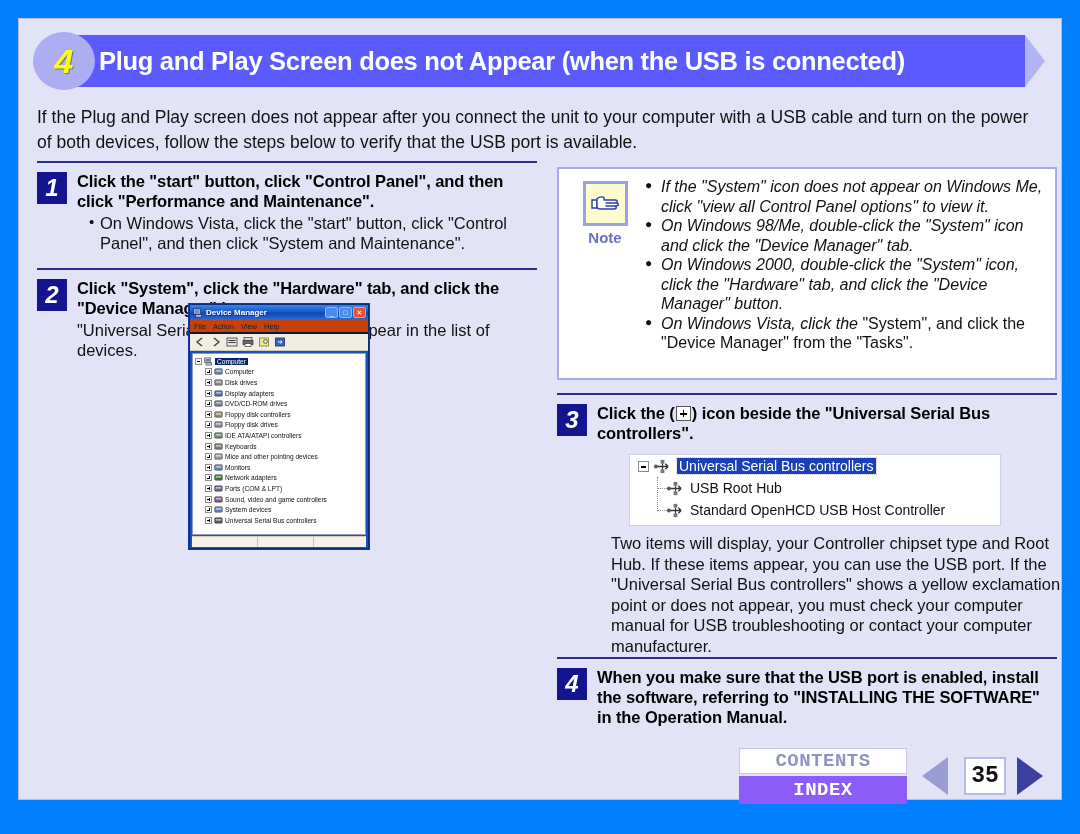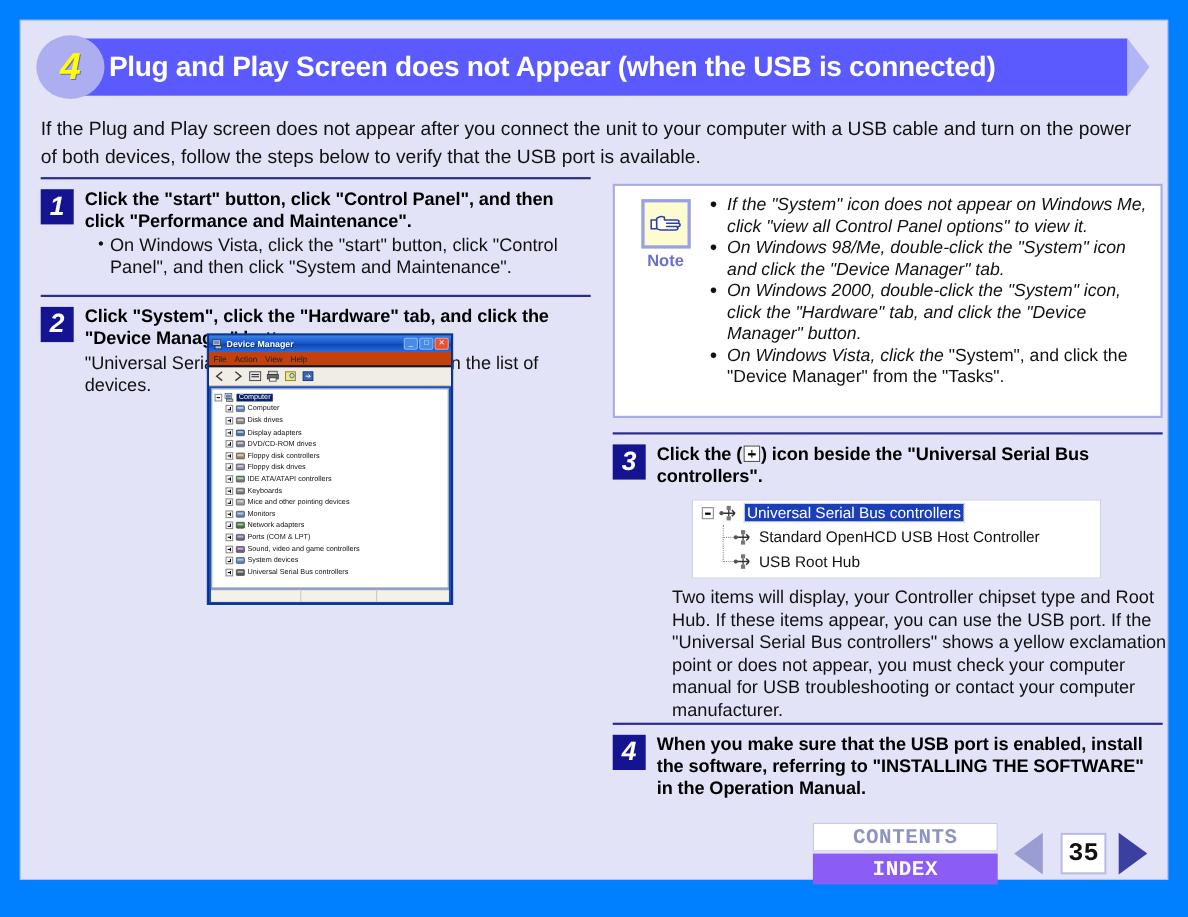--- a/index.html
+++ b/index.html
@@ -175,21 +175,21 @@
   #note-list li:before {
     content: "\25CF"; position: absolute; left: 0; top: -1px;
     font-size: 12px; font-style: normal;
   }
   #note-list li .roman { font-style: normal; }
 
   
   #dm-window {
     position: absolute;
     left: 170px; top: 285px;
-    width: 222px; height: 245px;
+    width: 180px; height: 245px;
     background: #1b4fbe;
     border: 1px solid #0a2f7a;
     box-shadow: 0 0 0 1px #13399a;
   }
   #dm-title {
     height: 15px;
     background: linear-gradient(to bottom,#3b84e8 0%,#1655c8 48%,#0e45b4 52%,#2a6ddc 100%);
     display: flex; align-items: center;
     padding: 0 2px 0 3px;
   }
@@ -628,32 +628,32 @@
       </div>
 
       <div class="unode uchild">
         <svg class="uicon" viewBox="0 0 20 18">
           <path d="M3 9 L16 9 M16 9 L13 6 M16 9 L13 12" fill="none" stroke="#333" stroke-width="1.4"></path>
           <circle cx="3" cy="9" r="2" fill="#555"></circle>
           <rect x="8" y="2" width="4" height="4" fill="#777"></rect>
           <rect x="8" y="12" width="4" height="4" fill="#777"></rect>
           <path d="M10 6 L10 9 L10 12" stroke="#333" stroke-width="1.2" fill="none"></path>
         </svg>
-        <span class="ulabel">Standard OpenHCD USB Host Controller</span>
+        <span class="ulabel">USB Root Hub</span>
       </div>
 
       <div class="unode uchild">
         <svg class="uicon" viewBox="0 0 20 18">
           <path d="M3 9 L16 9 M16 9 L13 6 M16 9 L13 12" fill="none" stroke="#333" stroke-width="1.4"></path>
           <circle cx="3" cy="9" r="2" fill="#555"></circle>
           <rect x="8" y="2" width="4" height="4" fill="#777"></rect>
           <rect x="8" y="12" width="4" height="4" fill="#777"></rect>
           <path d="M10 6 L10 9 L10 12" stroke="#333" stroke-width="1.2" fill="none"></path>
         </svg>
-        <span class="ulabel">USB Root Hub</span>
+        <span class="ulabel">Standard OpenHCD USB Host Controller</span>
       </div>
     </div>
 
     <div id="tail">Two items will display, your Controller chipset type and Root Hub. If these items appear, you can use the USB port. If the "Universal Serial Bus controllers" shows a yellow exclamation point or does not appear, you must check your computer manual for USB troubleshooting or contact your computer manufacturer.</div>
 
     <div class="col" id="col-right-2" style="left:538px; top:638px; width:500px;">
       <div class="rule"></div>
       <div class="step">
         <div class="step-num">4</div>
         <div class="step-body">

